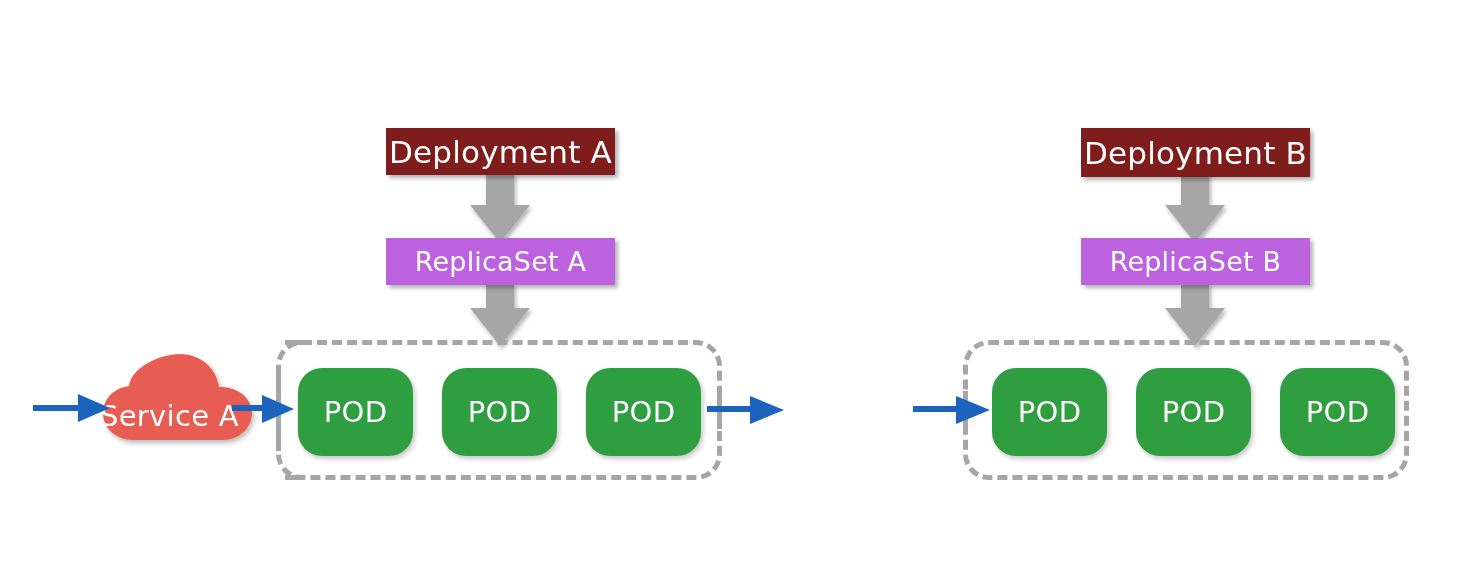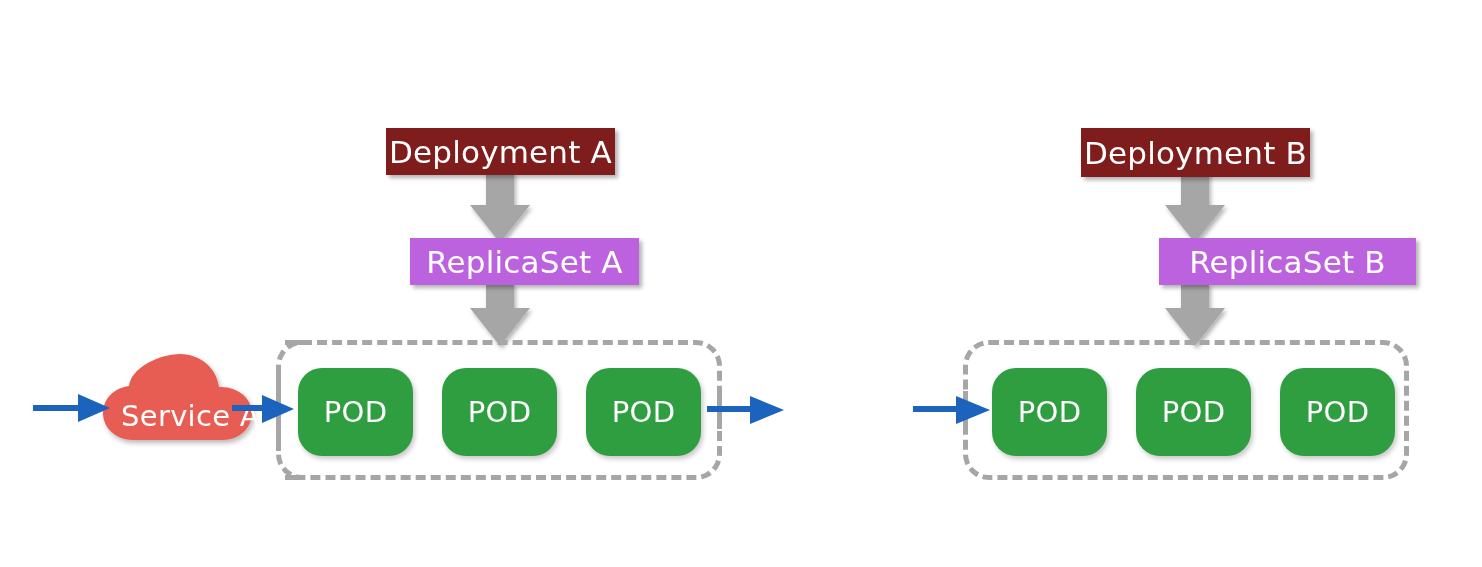--- a/index.html
+++ b/index.html
@@ -31,24 +31,23 @@
   .deployment {
     background: #7f1d1d;
     font-size: 31px;
     letter-spacing: 0.2px;
     box-shadow: 3px 3px 4px rgba(0,0,0,0.30);
   }
 
   
   .replicaset {
     background: #bd62de;
-    font-size: 31px;
+    font-size: 27px;
     letter-spacing: 0.2px;
     box-shadow: 3px 3px 4px rgba(0,0,0,0.30);
-    margin-left: 24px;
   }
 
   
   .pod {
     background: #2e9e41;
     border-radius: 24px;
     font-size: 29px;
     letter-spacing: 0.3px;
     box-shadow: 2px 3px 5px rgba(0,0,0,0.22);
   }
@@ -74,21 +73,21 @@
 
   
   .cloud {
     position: absolute;
   }
   .cloud svg { display: block; overflow: visible; }
   .cloud-label {
     position: absolute;
     left: 0; top: 0;
     width: 100%;
-    text-align: right;
+    text-align: left;
     color: #ffffff;
     font-size: 29px;
     letter-spacing: 0.3px;
     user-select: none;
   }
 
   
   .arrow-layer {
     position: absolute;
     left: 0; top: 0;
@@ -161,21 +160,21 @@
     <span>POD</span>
   </div>
   <div class="node pod" style="left:586px; top:368px; width:115px; height:88px;">
     <span>POD</span>
   </div>
 
   <div class="node deployment" style="left:1081px; top:128px; width:229px; height:49px;">
     <span>Deployment B</span>
   </div>
 
-  <div class="node replicaset" style="left:1135px; top:238px; width:257px; height:47px;">
+  <div class="node replicaset" style="left:1081px; top:238px; width:229px; height:47px;">
     <span>ReplicaSet B</span>
   </div>
 
   <div class="node pod" style="left:992px; top:368px; width:115px; height:88px;">
     <span>POD</span>
   </div>
   <div class="node pod" style="left:1136px; top:368px; width:115px; height:88px;">
     <span>POD</span>
   </div>
   <div class="node pod" style="left:1280px; top:368px; width:115px; height:88px;">

